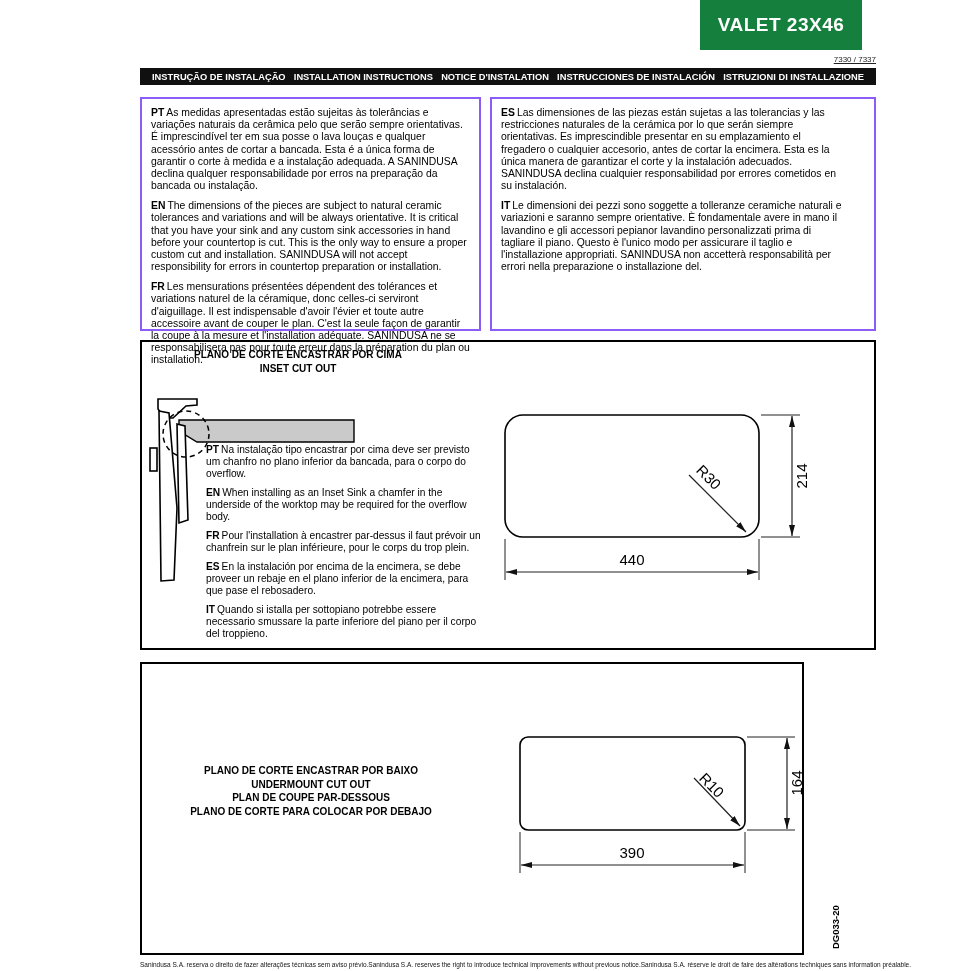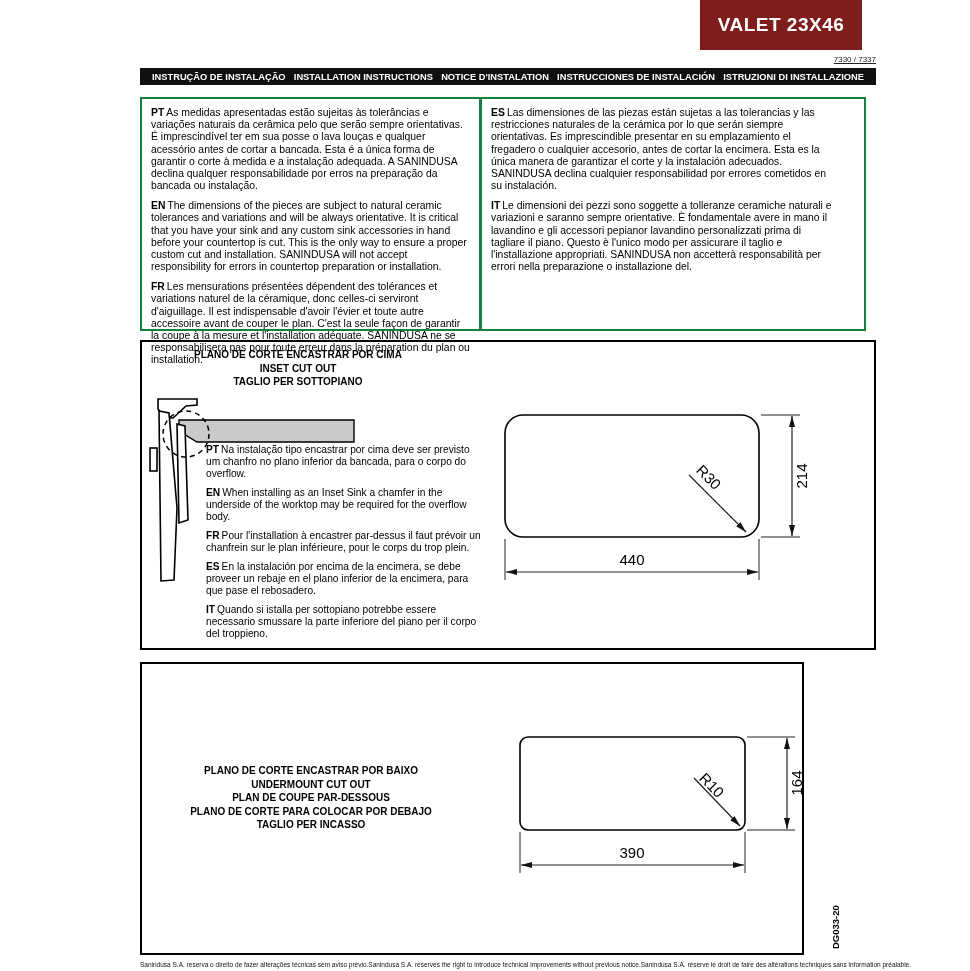--- a/index.html
+++ b/index.html
@@ -8,34 +8,34 @@
     position:relative; width:970px; height:971px; background:#ffffff;
     font-family:"Liberation Sans", sans-serif; color:#000; overflow:hidden;
   }
   
   .logo{position:absolute; left:150px; top:4px; width:300px;}
   .logo-word{font-family:"DejaVu Sans", sans-serif; font-weight:bold; font-size:45px; line-height:44px; letter-spacing:1px; color:#111;}
   .logo-mark{display:inline-block; width:11px; height:11px; border:3px solid #111; border-radius:50%; position:relative; top:-22px; left:2px;}
   .logo-mark::after{content:""; position:absolute; left:3px; top:3px; width:5px; height:5px; background:#111; border-radius:50%;}
   .logo-site{width:280px; text-align:center; font-size:11px; color:#222; margin-top:0px;}
   .valet-badge{
-    position:absolute; left:700px; top:0; width:162px; height:50px; background:#7f1d1d;
+    position:absolute; left:700px; top:0; width:162px; height:50px; background:#15803d;
     color:#fff; display:flex; align-items:center; justify-content:center;
     font-size:19px; font-weight:bold; letter-spacing:0.5px;
   }
   .model-numbers{position:absolute; top:55px; left:700px; width:176px; text-align:right; font-size:8px; color:#222;text-decoration:underline;}
   .lang-bar{
     position:absolute; left:140px; top:68px; width:736px; height:17px; background:#101010;
     color:#fff; display:flex; align-items:center; justify-content:space-between;
     padding:0 12px; box-sizing:border-box; font-size:9.3px; font-weight:bold; white-space:nowrap;
   }
   
-  .disc-box{position:absolute; border:2px solid #15803d; box-sizing:border-box; padding:8px 9px; font-size:10.4px; line-height:1.17;}
+  .disc-box{position:absolute; border:2px solid #8b5cf6; box-sizing:border-box; padding:8px 9px; font-size:10.4px; line-height:1.17;}
   .disc-left{left:140px; top:97px; width:341px; height:234px;}
-  .disc-right{left:480px; top:97px; width:386px; height:234px; padding-right:32px;}
+  .disc-right{left:490px; top:97px; width:386px; height:234px; padding-right:32px;}
   .para{margin:0 0 8px 0;}
   .lang{font-weight:bold; margin-right:2px;}
   
   .sect-box{position:absolute; border:2px solid #000; box-sizing:border-box;}
   .sect-1{left:140px; top:340px; width:736px; height:310px;}
   .sect-2{left:140px; top:662px; width:664px; height:293px;}
   .titles{position:absolute; text-align:center; font-weight:bold; font-size:10px; line-height:13.5px;}
   .titles-1{left:10px; top:6px; width:292px;}
   .titles-2{left:14px; top:100px; width:310px;}
   .notes{position:absolute; left:64px; top:102px; width:278px; font-size:10.2px; line-height:1.18;}
@@ -83,21 +83,20 @@
 
   <div class="disc-box disc-right">
     <p class="para"><span class="lang">ES</span><span>Las dimensiones de las piezas están sujetas a las tolerancias y las restricciones naturales de la cerámica por lo que serán siempre orientativas. Es imprescindible presentar en su emplazamiento el fregadero o cualquier accesorio, antes de cortar la encimera. Esta es la única manera de garantizar el corte y la instalación adecuados. SANINDUSA declina cualquier responsabilidad por errores cometidos en su instalación.</span></p>
     <p class="para"><span class="lang">IT</span><span>Le dimensioni dei pezzi sono soggette a tolleranze ceramiche naturali e variazioni e saranno sempre orientative. È fondamentale avere in mano il lavandino e gli accessori pepianor lavandino personalizzati prima di tagliare il piano. Questo è l'unico modo per assicurare il taglio e l'installazione appropriati. SANINDUSA non accetterà responsabilità per errori nella preparazione o installazione del.</span></p>
   </div>
 
   <div class="sect-box sect-1">
     <div class="titles titles-1">
       <div>PLANO DE CORTE ENCASTRAR POR CIMA</div>
       <div>INSET CUT OUT</div>
-      <div>TAGLIO PER SOTTOPIANO</div>
     </div>
 
     <svg class="cross-svg" width="220" height="200" viewBox="0 0 220 200">
 
       <polygon points="35,30 210,30 210,52 53,52 35,41" fill="#cacaca" stroke="#000" stroke-width="1.4"></polygon>
 
       <path class="outline" d="M14,9 L53,9 L53,15 L42,16 L29,28 L21,28 L14,19 Z"></path>
 
       <path class="outline" d="M15,21 L25,23 L33,118 L30,190 L17,191 Z"></path>
 
@@ -136,21 +135,20 @@
       <text class="dimtext" transform="translate(228,84) rotate(45)" text-anchor="middle">R30</text>
     </svg>
   </div>
 
   <div class="sect-box sect-2">
     <div class="titles titles-2">
       <div>PLANO DE CORTE ENCASTRAR POR BAIXO</div>
       <div>UNDERMOUNT CUT OUT</div>
       <div>PLAN DE COUPE PAR-DESSOUS</div>
       <div>PLANO DE CORTE PARA COLOCAR POR DEBAJO</div>
-      <div>TAGLIO PER INCASSO</div>
     </div>
 
     <svg class="dim-svg-2" width="390" height="230" viewBox="0 0 390 230">
       <defs>
         <marker id="arrow2" markerWidth="12" markerHeight="8" refX="11" refY="3" orient="auto-start-reverse" markerUnits="userSpaceOnUse">
           <path d="M0,0 L11,3 L0,6 Z" fill="#111"></path>
         </marker>
       </defs>
       <rect class="outline" x="38" y="33" width="225" height="93" rx="8" ry="8"></rect>
 

